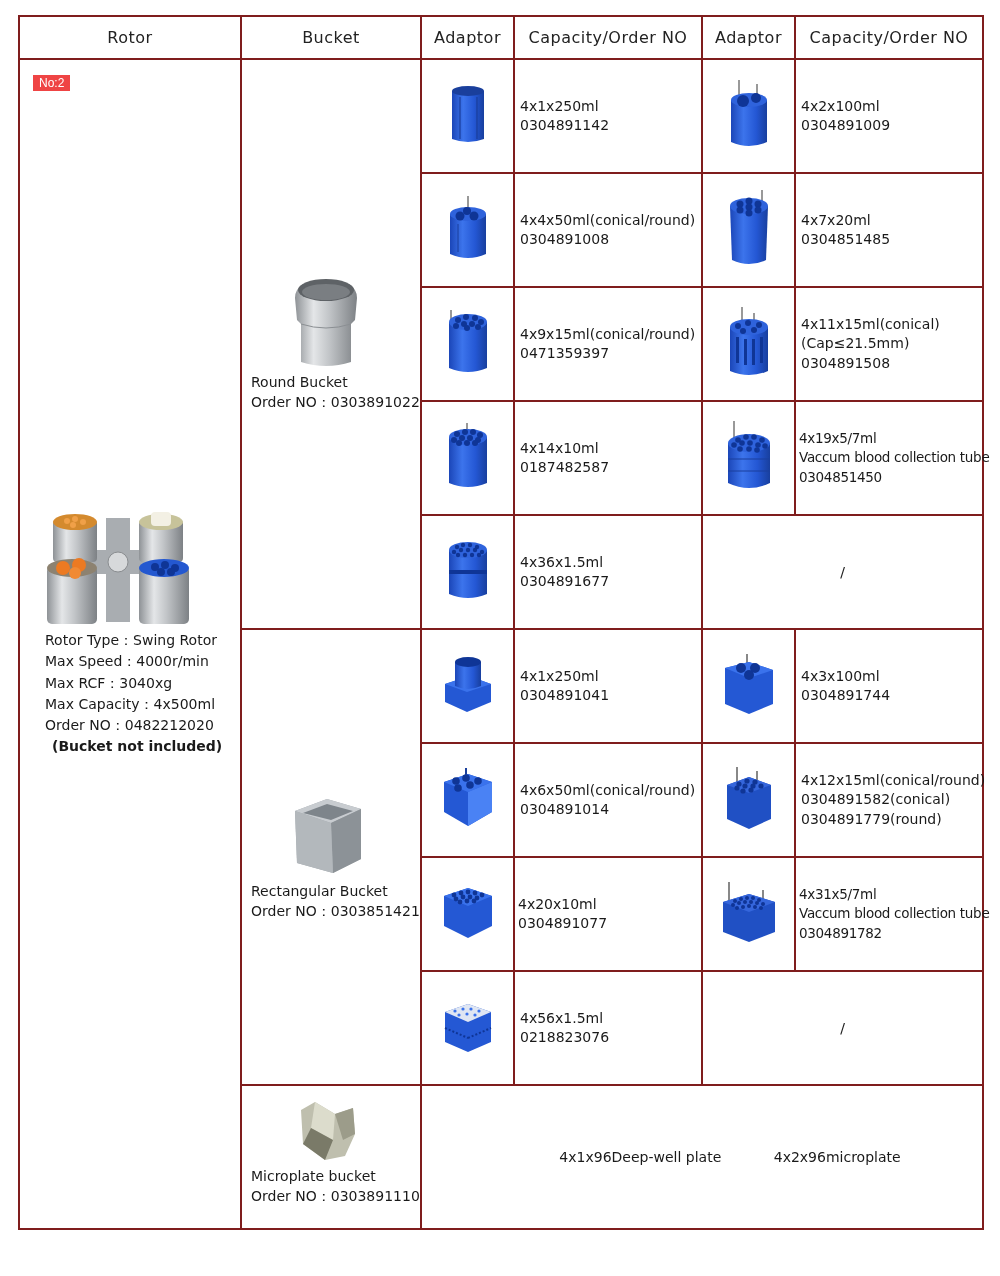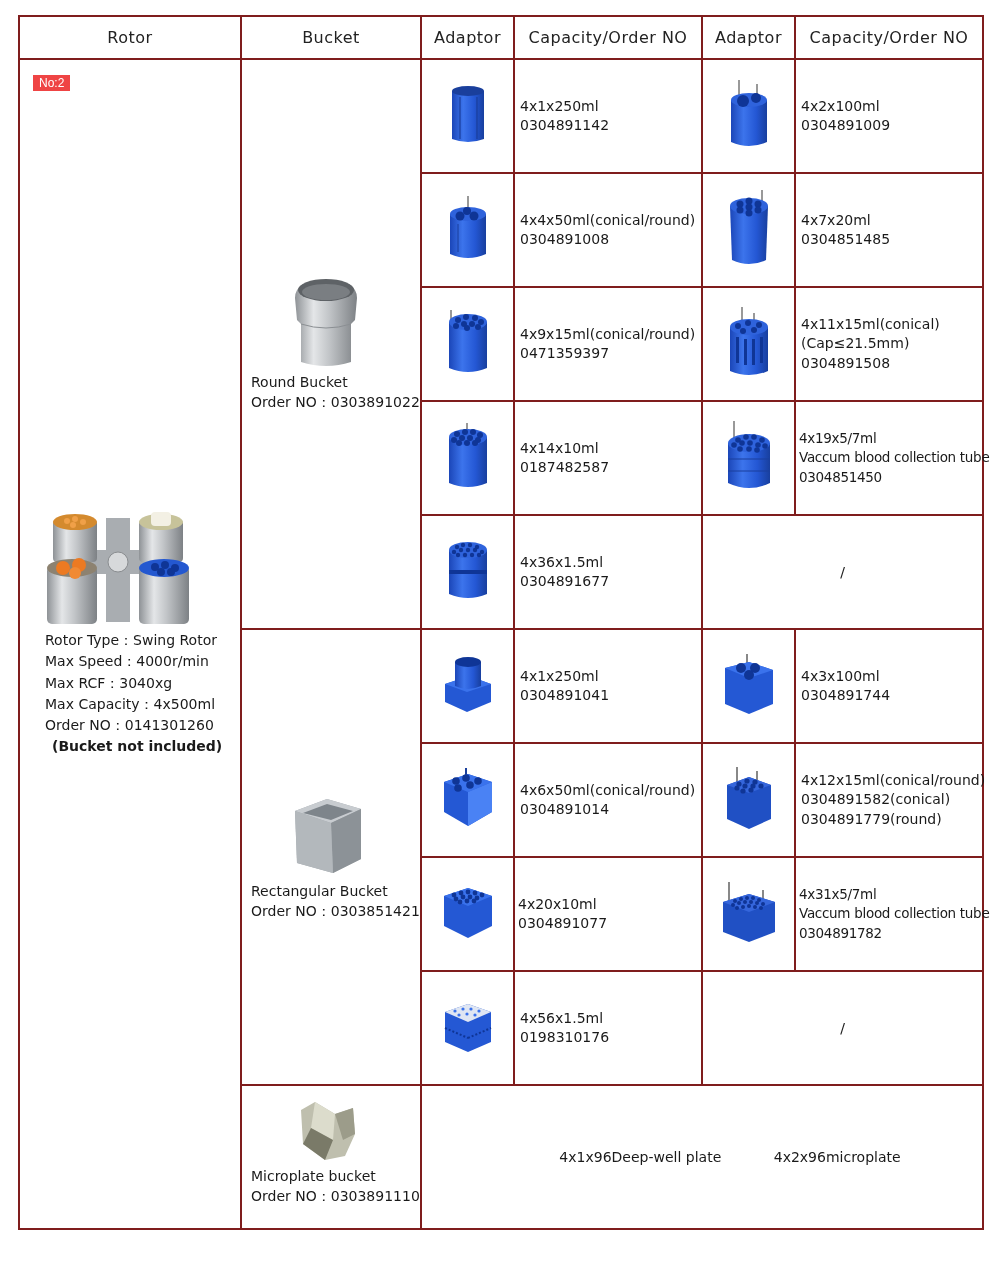--- a/index.html
+++ b/index.html
@@ -104,21 +104,21 @@
                 <circle cx="122" cy="55" r="4" fill="#0f3596"></circle>
                 <circle cx="132" cy="58" r="4" fill="#0f3596"></circle>
                 <circle cx="118" cy="62" r="4" fill="#0f3596"></circle>
                 <circle cx="128" cy="62" r="4" fill="#0f3596"></circle>
             </g>
           </svg>
           <div class="line">Rotor Type：Swing Rotor</div>
           <div class="line">Max Speed：4000r/min</div>
           <div class="line">Max RCF：3040xg</div>
           <div class="line">Max Capacity：4x500ml</div>
-          <div class="line">Order NO：0141301260</div>
+          <div class="line">Order NO：0482212020</div>
           <div class="line indent">(Bucket not included)</div>
         </div>
       </td>
       <td class="bucket-cell" rowspan="5">
         <svg class="bimg" width="70" height="92" viewBox="0 0 70 92" style="margin-left:40px">
           <path d="M4 22 Q4 4 35 4 Q66 4 66 22 L64 44 L60 48 L60 86 Q35 94 10 86 L10 48 L6 44 Z" fill="url(#metalCyl)"></path>
           <ellipse cx="35" cy="14" rx="28" ry="11" fill="#5e6266"></ellipse>
           <ellipse cx="35" cy="16" rx="24" ry="8" fill="#7a7e82"></ellipse>
           <path d="M10 48 Q35 56 60 48" stroke="#8b8f93" fill="none"></path>
         </svg>
@@ -471,21 +471,21 @@
               <circle cx="16" cy="17" r="1.6"></circle>
               <circle cx="24" cy="16" r="1.6"></circle>
               <circle cx="32" cy="17" r="1.6"></circle>
             </g>
           <line x1="2" y1="30" x2="25" y2="40" stroke="#0f3596" stroke-width="2" stroke-dasharray="2 2"></line>
           <line x1="25" y1="40" x2="48" y2="30" stroke="#0f3596" stroke-width="2" stroke-dasharray="2 2"></line>
         </svg>
       </td>
       <td class="cap">
         <div>4x56x1.5ml</div>
-        <div>0198310176</div>
+        <div>0218823076</div>
       </td>
       <td class="slash" colspan="2">/</td>
     </tr>
 
     <tr class="row-last">
       <td class="bucket-cell" style="vertical-align:bottom; padding-bottom:22px !important;margin-top:48px;">
         <svg class="bimg" width="64" height="62" viewBox="0 0 64 62" style="margin-left:44px">
           <path d="M6 10 L20 2 L40 14 L58 8 L60 34 L50 56 L30 60 L8 44 Z" fill="#bfbfae"></path>
           <path d="M20 2 L40 14 L38 40 L16 28 Z" fill="#dcdccc"></path>
           <path d="M40 14 L58 8 L60 34 L48 40 Z" fill="#9c9c8a"></path>

